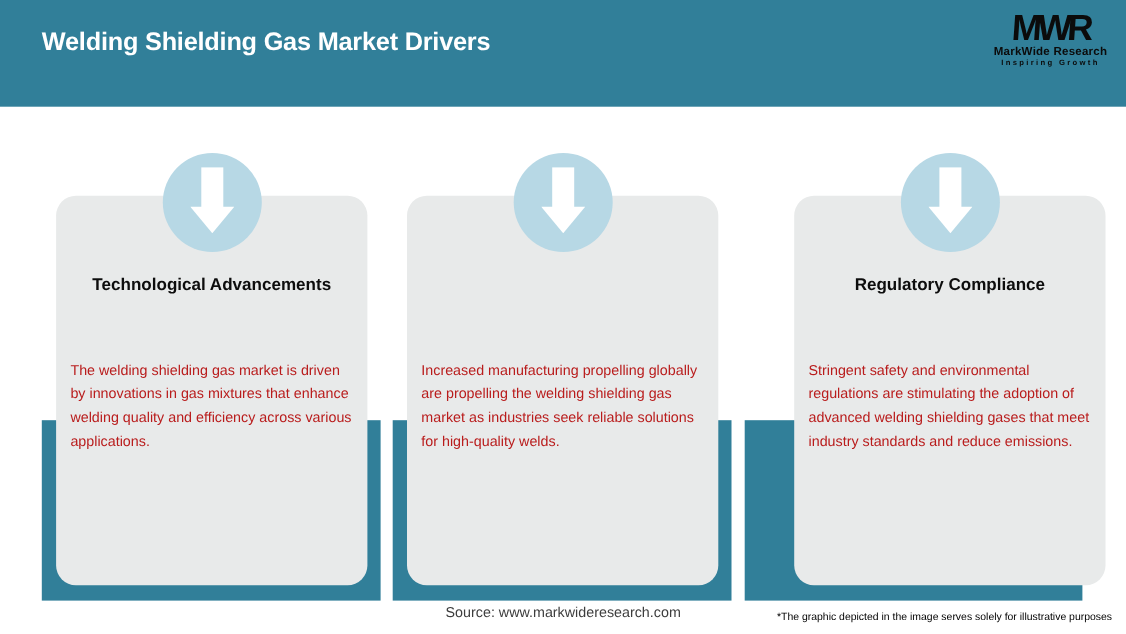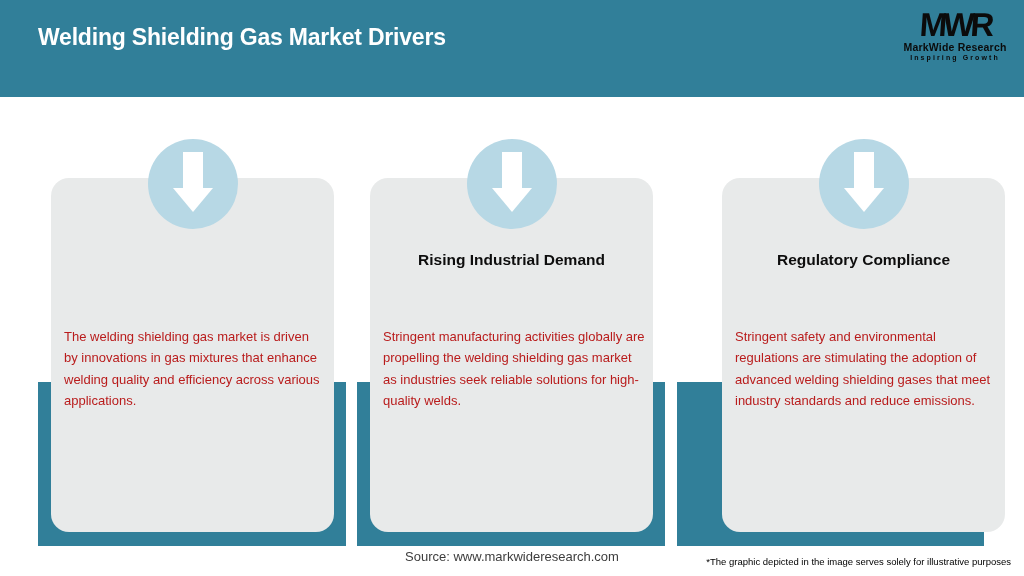--- a/index.html
+++ b/index.html
@@ -64,32 +64,32 @@
   <div class="backdrop bd-2"></div>
   <div class="backdrop bd-3"></div>
 
   <section class="card card-1">
     <div class="circle">
       <svg width="40" height="60" viewBox="0 0 40 60" aria-hidden="true">
         <rect x="10" y="0" width="20" height="38" fill="#ffffff"></rect>
         <polygon points="0,36 40,36 20,60" fill="#ffffff"></polygon>
       </svg>
     </div>
+    <h2>Technological Advancements</h2>
     <p>The welding shielding gas market is driven by innovations in gas mixtures that enhance welding quality and efficiency across various applications.</p>
   </section>
 
   <section class="card card-2">
     <div class="circle">
       <svg width="40" height="60" viewBox="0 0 40 60" aria-hidden="true">
         <rect x="10" y="0" width="20" height="38" fill="#ffffff"></rect>
         <polygon points="0,36 40,36 20,60" fill="#ffffff"></polygon>
       </svg>
     </div>
-    <h2>Rising Industrial Demand</h2>
-    <p>Stringent manufacturing activities globally are propelling the welding shielding gas market as industries seek reliable solutions for high-quality welds.</p>
+    <p>Increased manufacturing propelling globally are propelling the welding shielding gas market as industries seek reliable solutions for high-quality welds.</p>
   </section>
 
   <section class="card card-3">
     <div class="circle">
       <svg width="40" height="60" viewBox="0 0 40 60" aria-hidden="true">
         <rect x="10" y="0" width="20" height="38" fill="#ffffff"></rect>
         <polygon points="0,36 40,36 20,60" fill="#ffffff"></polygon>
       </svg>
     </div>
     <h2>Regulatory Compliance</h2>

